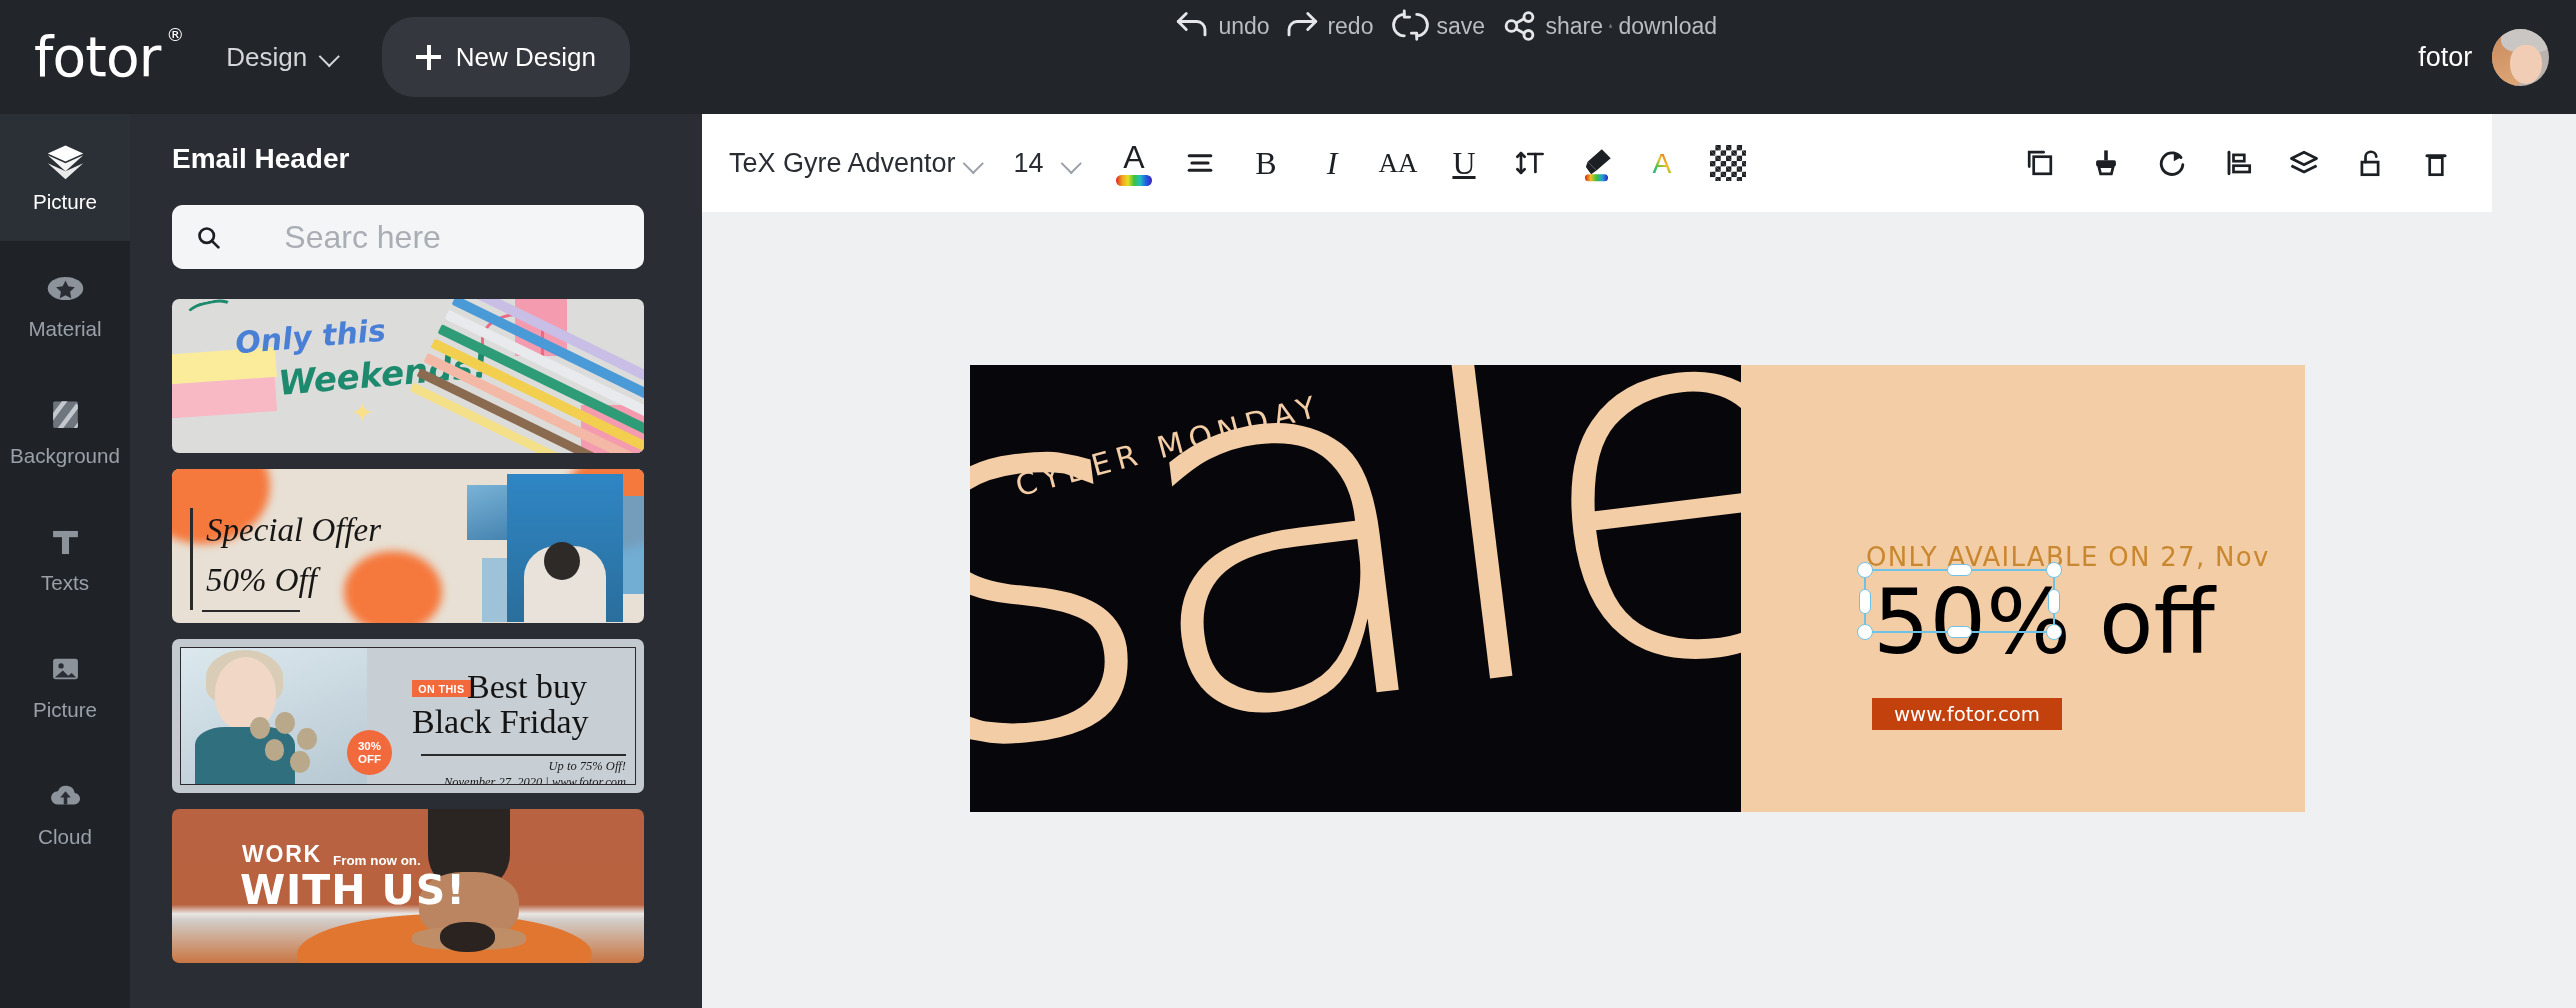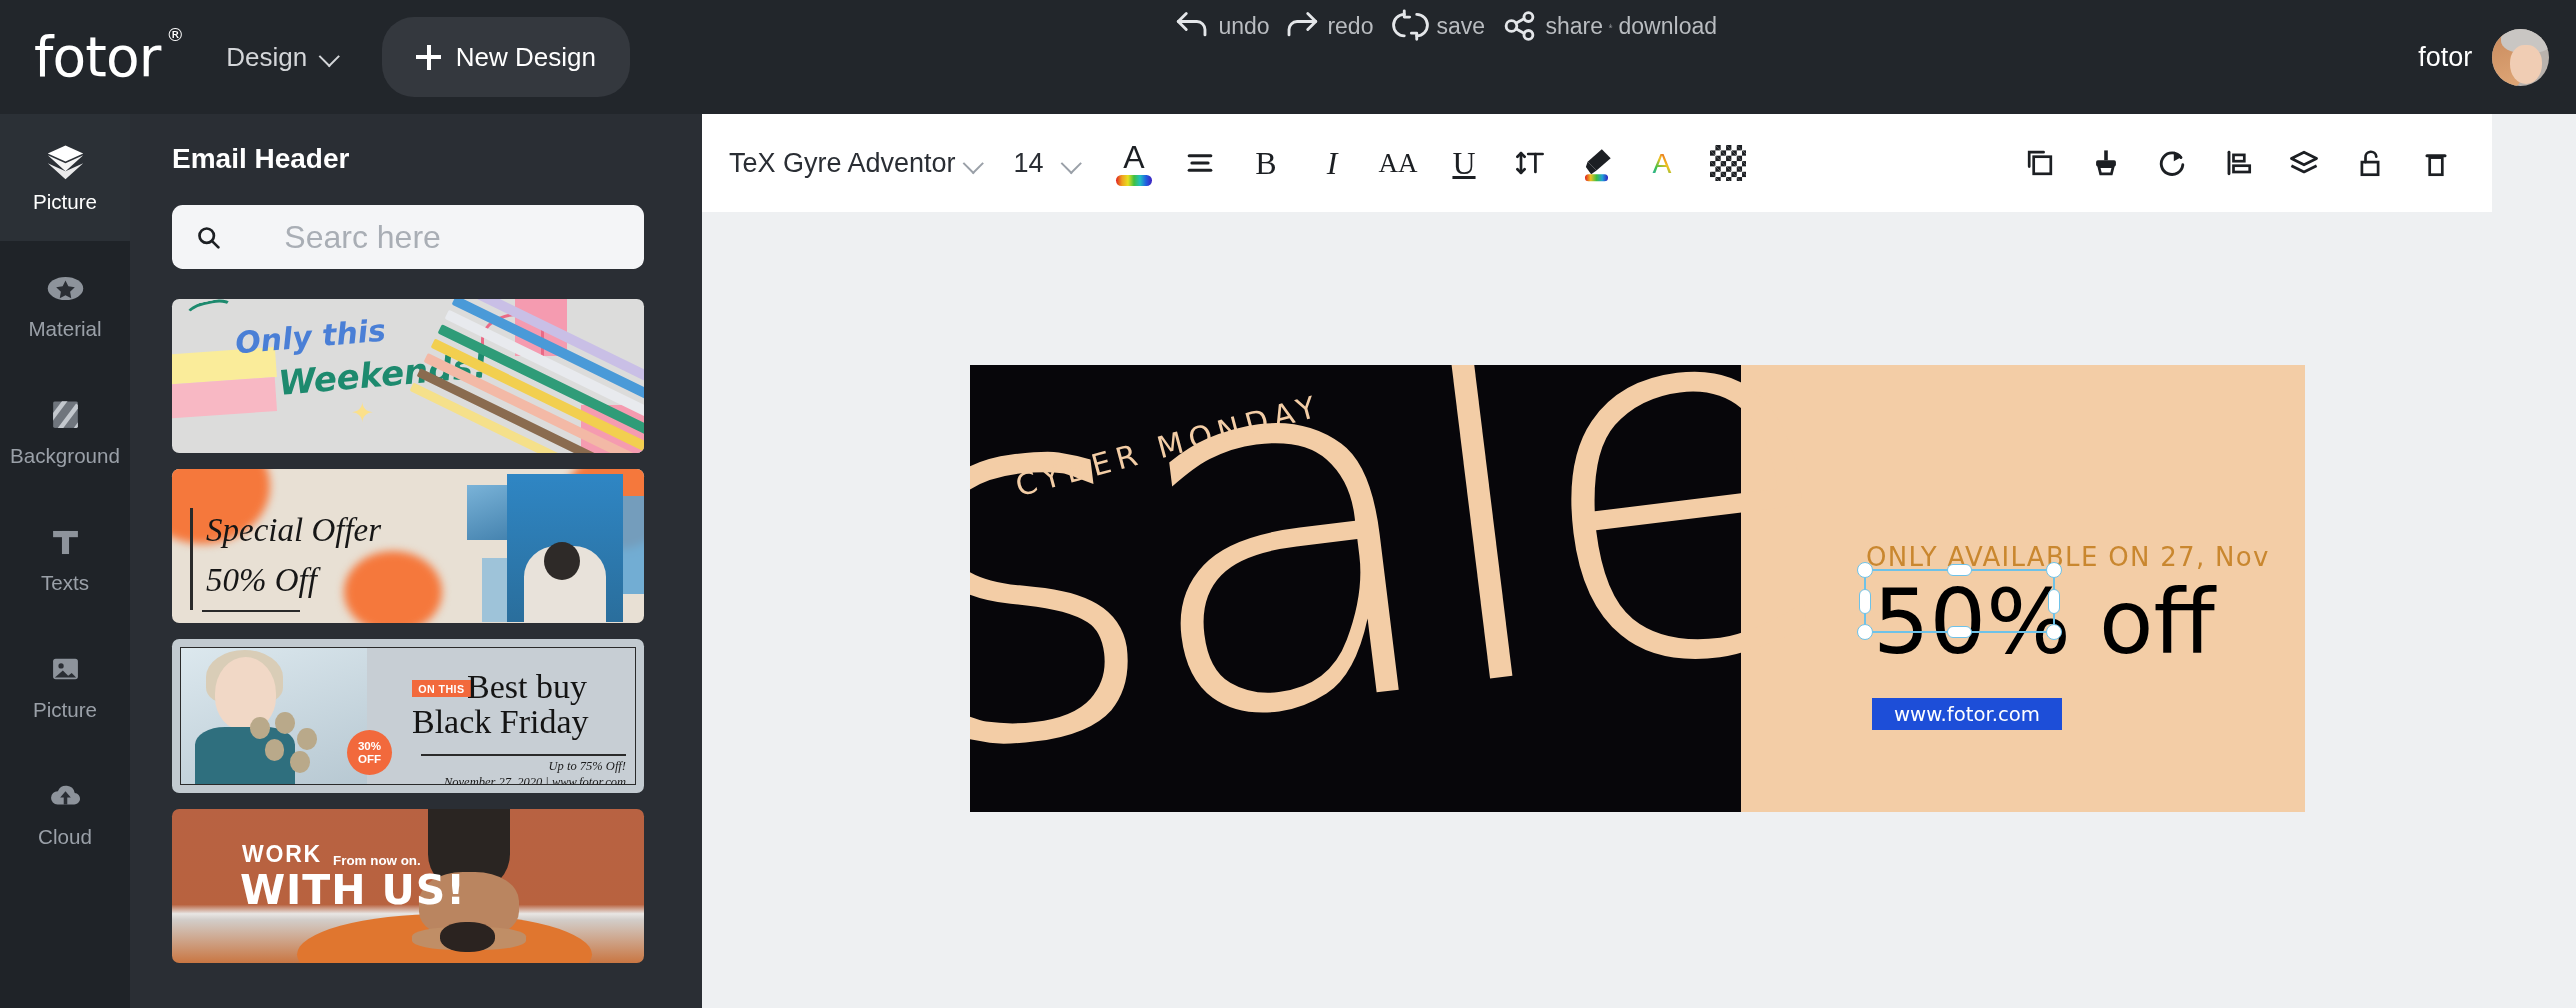--- a/index.html
+++ b/index.html
@@ -300,21 +300,21 @@
   .fifty {
     position: absolute; left: 903px; top: 213px;
     font-size: 89px; line-height: 1; color: #000000;
     font-family: "DejaVu Sans", sans-serif;
     font-weight: 400;
     white-space: nowrap;
   }
   .urlbar {
     position: absolute; left: 902px; top: 333px;
     width: 190px; height: 32px;
-    background: #1d4ed8;
+    background: #c2410c;
     display: flex; align-items: center; justify-content: center;
   }
   .urlbar span { color: #ffffff; font-size: 19.7px; font-family: "DejaVu Sans", sans-serif; }
 
   
   .selection {
     position: absolute;
     left: 894px; top: 204px; width: 191px; height: 64px;
     border: 2.7px solid #6ec2e8;
     pointer-events: none;

